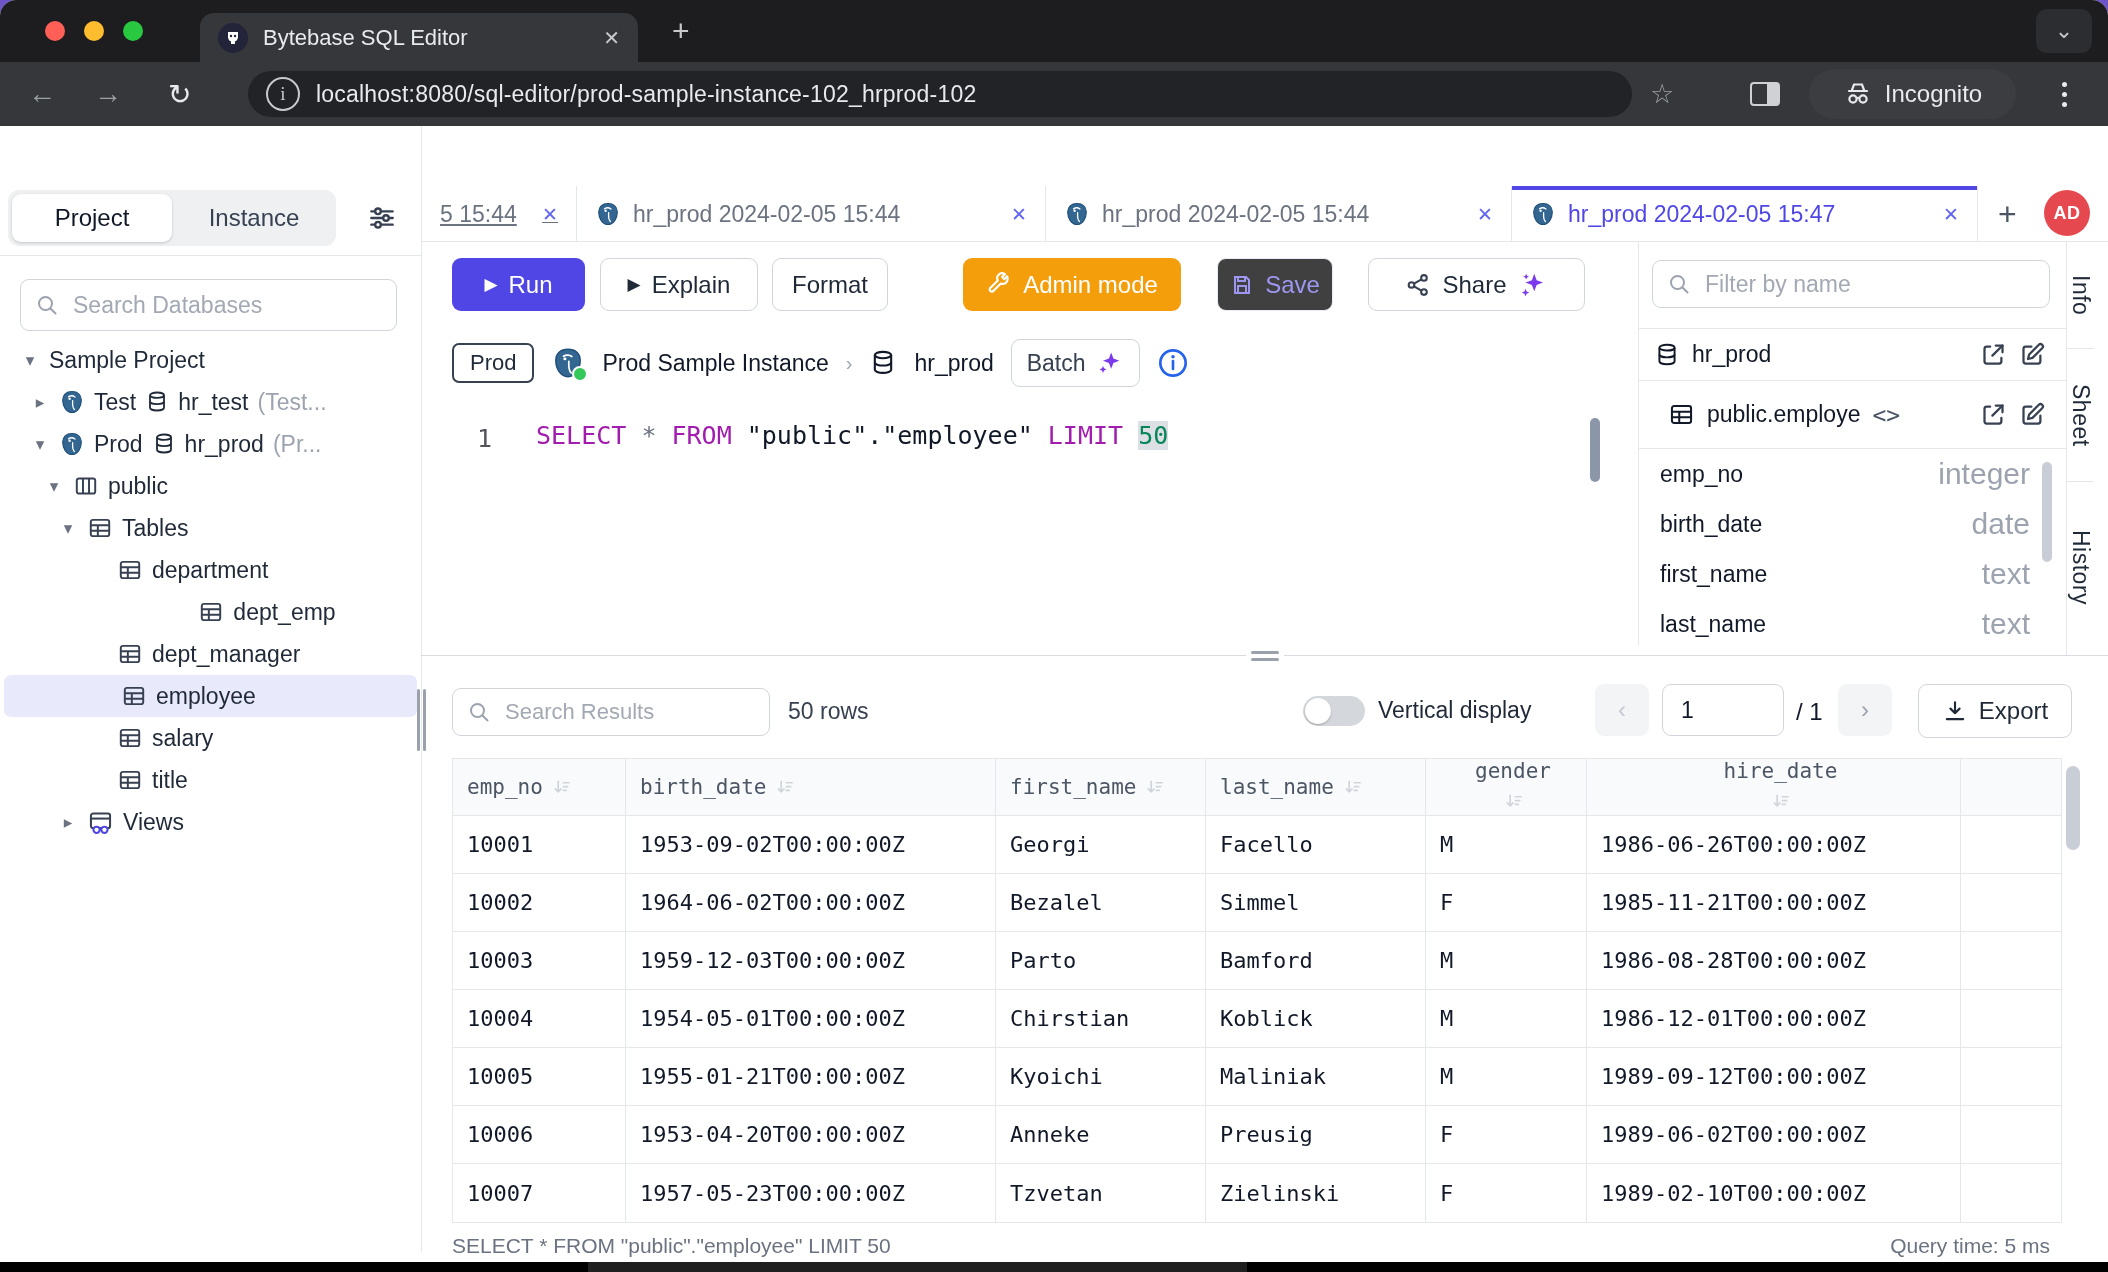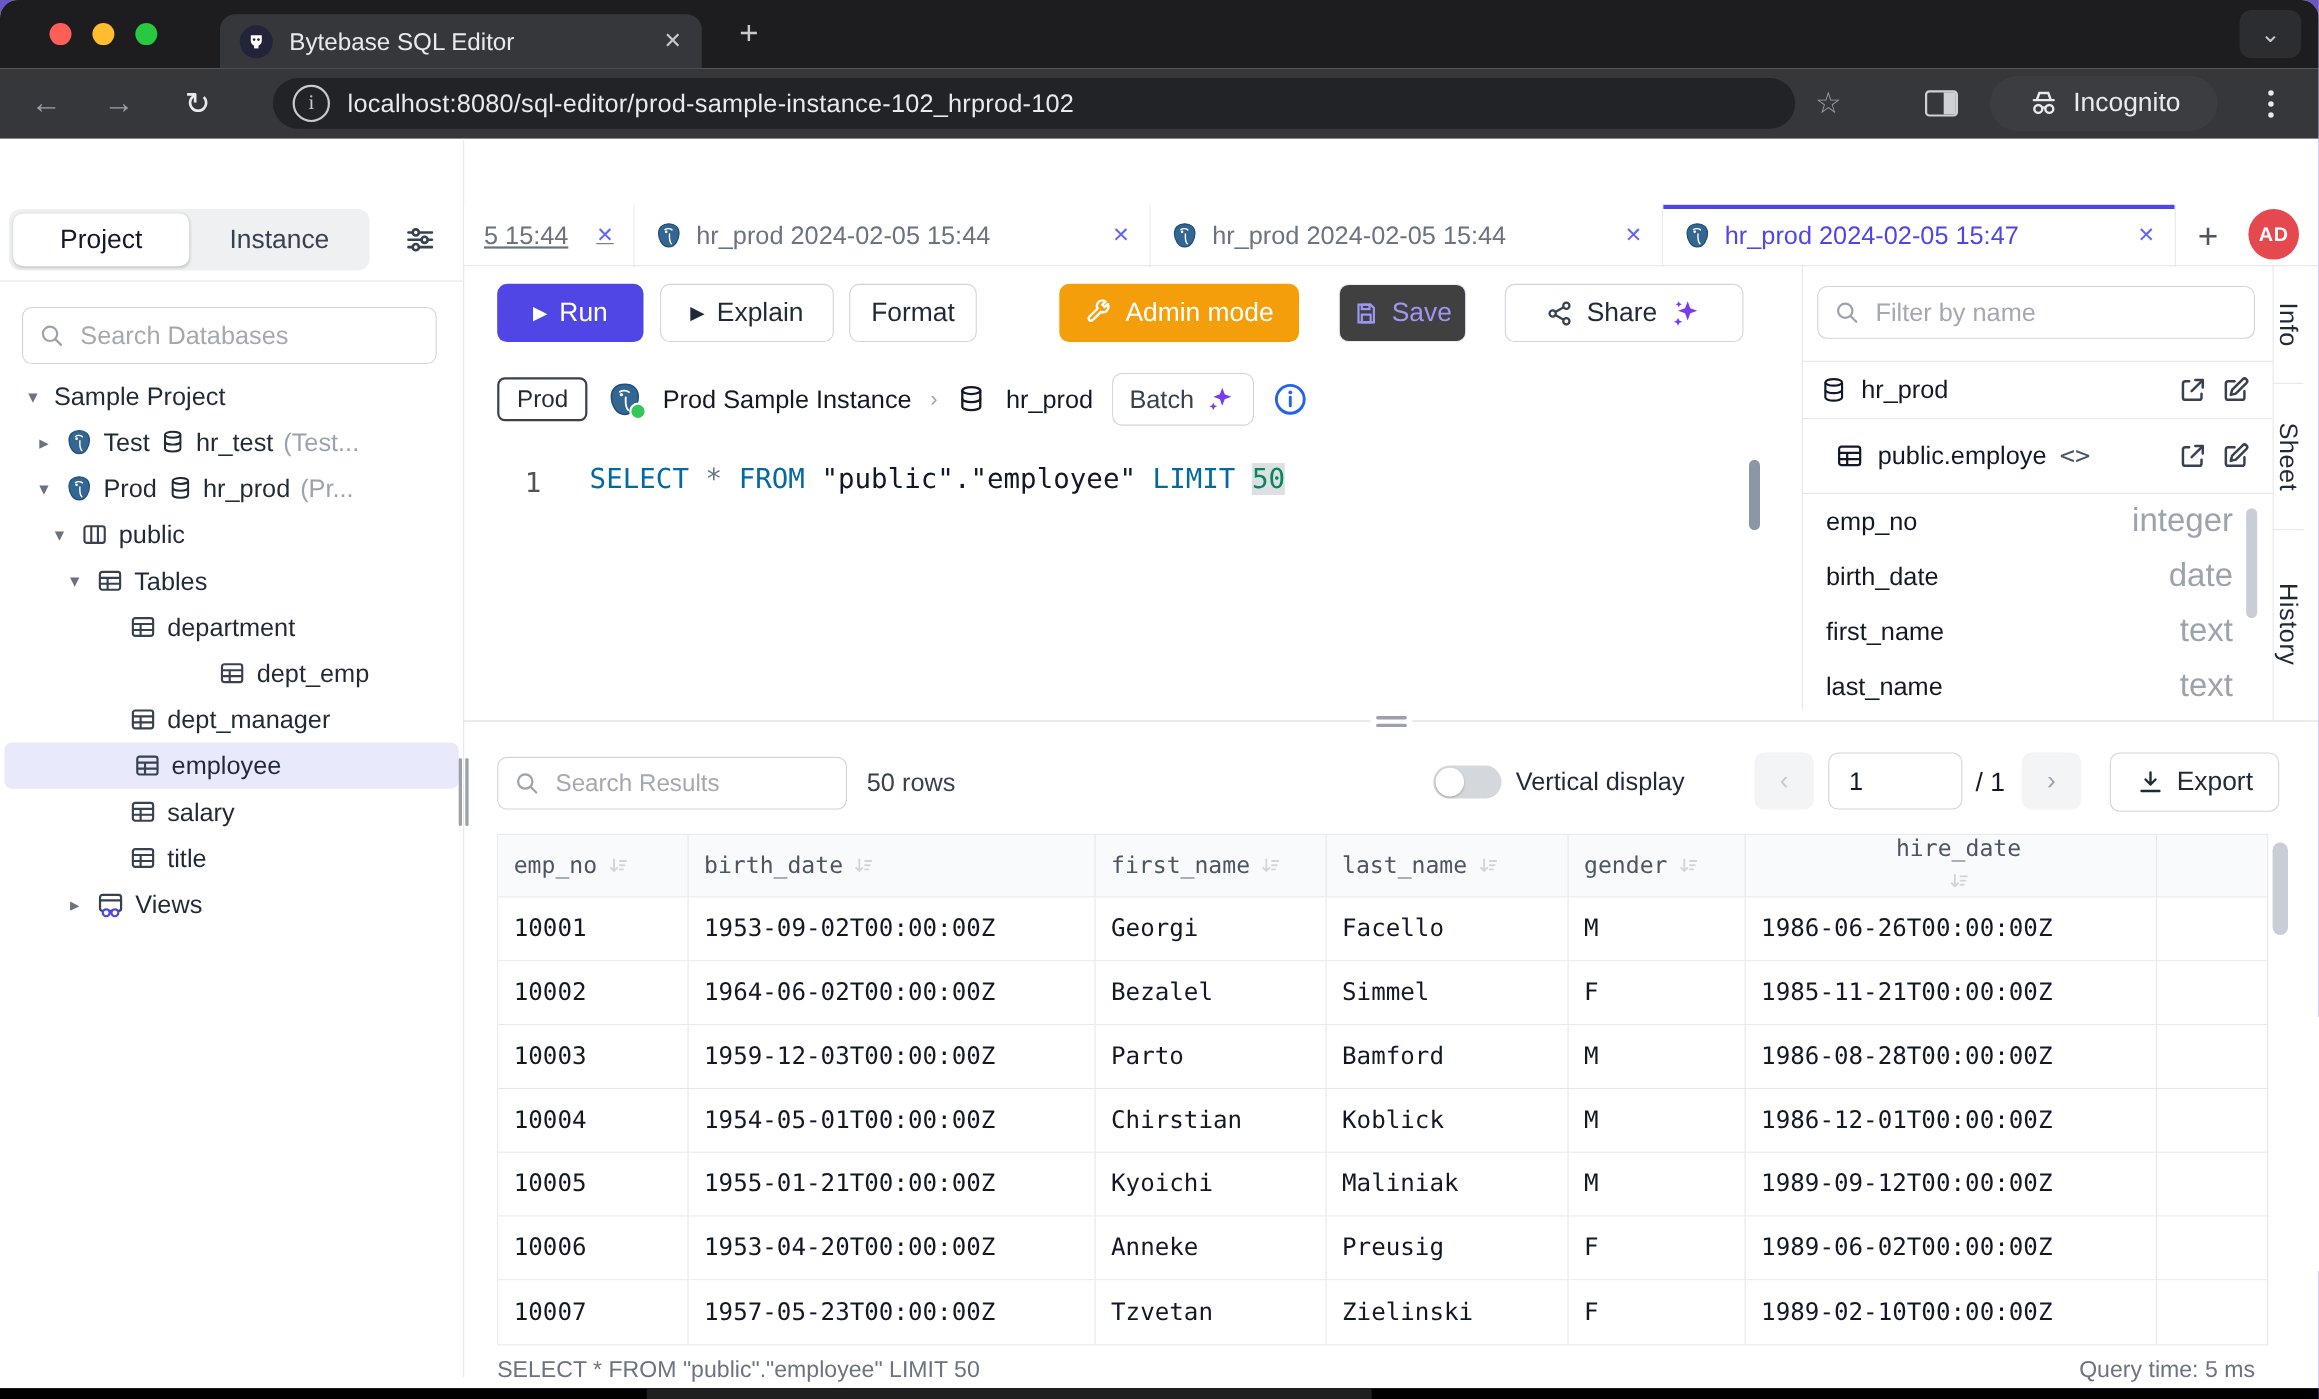--- a/index.html
+++ b/index.html
@@ -55,21 +55,21 @@
   .play{font-size:17px;}
   
   .crumb{position:absolute;left:452px;top:338px;height:50px;display:flex;align-items:center;gap:17px;font-size:23px;color:#111827;}
   .envchip{border:2px solid #374151;border-radius:7px;padding:5px 16px;font-size:22px;color:#1f2937;}
   .pgwrap{position:relative;width:34px;height:34px;}
   .gdot{position:absolute;right:-3px;bottom:-2px;width:12px;height:12px;border-radius:50%;background:#34c759;border:2px solid #fff;}
   .batchbtn{border:1px solid #d1d5db;border-radius:9px;height:46px;display:flex;align-items:center;gap:10px;padding:0 15px;color:#374151;font-size:23px;background:#fff;}
   
   .gutter{position:absolute;left:452px;top:424px;width:40px;text-align:right;font-family:"DejaVu Sans Mono",monospace;font-size:25px;color:#52525b;}
   .codeline{position:absolute;left:536px;top:421px;font-family:"DejaVu Sans Mono",monospace;font-size:25px;white-space:pre;color:#111827;}
-  .tk-kw{color:#0369a1;}
+  .tk-kw{color:#a21caf;}
   .tk-op{color:#6b7280;}
   .tk-num{color:#098658;background:#dcdfe4;}
   .ed-scroll{position:absolute;left:1590px;top:418px;width:10px;height:64px;background:#64748b;border-radius:5px;opacity:.75;}
   
   .f-input{position:absolute;left:1652px;top:260px;width:398px;height:48px;border:1px solid #d1d5db;border-radius:9px;display:flex;align-items:center;gap:12px;padding:0 14px;box-sizing:border-box;}
   .prow{position:absolute;left:1638px;width:428px;box-sizing:border-box;display:flex;align-items:center;border-bottom:1px solid #e5e7eb;}
   .prow .nm{font-size:23px;color:#111827;white-space:nowrap;overflow:hidden;}
   .pic{display:flex;align-items:center;}
   #col-list{position:absolute;left:1638px;top:449px;width:428px;height:206px;overflow:hidden;}
   .colrow{height:50px;display:flex;align-items:center;padding:0 36px 0 22px;font-size:23px;color:#111827;}
@@ -588,21 +588,21 @@
             </span>
           </div>
           <div class="th" style="width: 220px;">
             <span>last_name</span>
             <span>
               <svg width="19" height="19" viewBox="0 0 20 20" fill="none" stroke="#d1d5db" stroke-width="1.8" stroke-linecap="round">
                 <path d="M6.5 3.5v11M6.5 14.5l-3-3M6.5 14.5l3-3M12 5h6M12 9h4.5M12 13h3"></path>
               </svg>
             </span>
           </div>
-          <div class="th" style="width: 161px;">
+          <div class="th" style="width: 161px; flex-direction: column;">
             <span>gender</span>
             <span>
               <svg width="19" height="19" viewBox="0 0 20 20" fill="none" stroke="#d1d5db" stroke-width="1.8" stroke-linecap="round">
                 <path d="M6.5 3.5v11M6.5 14.5l-3-3M6.5 14.5l3-3M12 5h6M12 9h4.5M12 13h3"></path>
               </svg>
             </span>
           </div>
           <div class="th" style="width: 374px; flex-direction: column;">
             <span>hire_date</span>
             <span>

